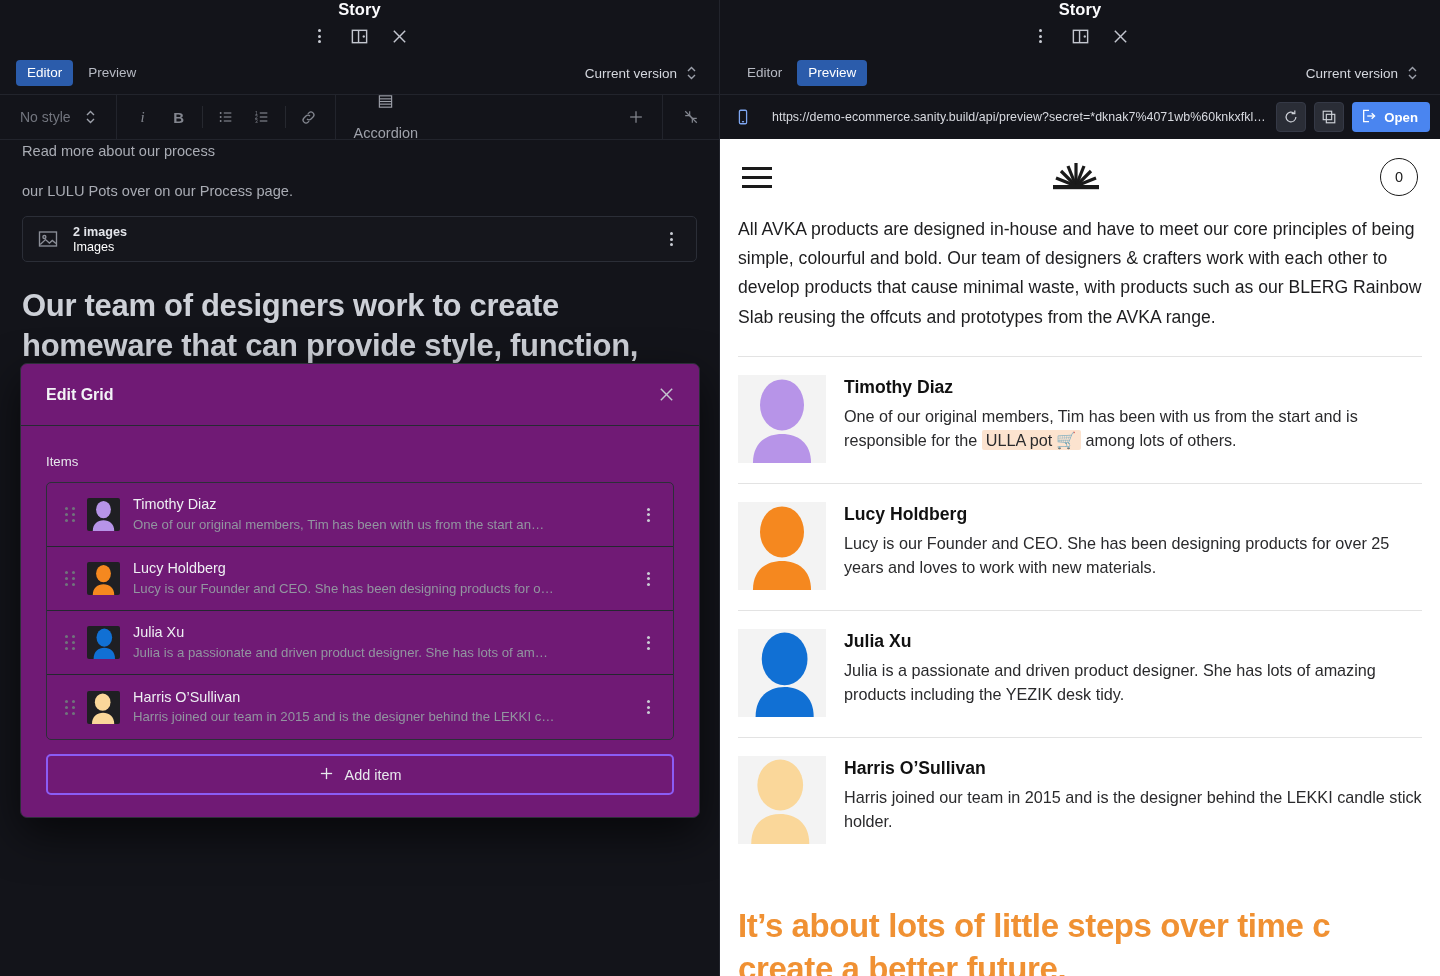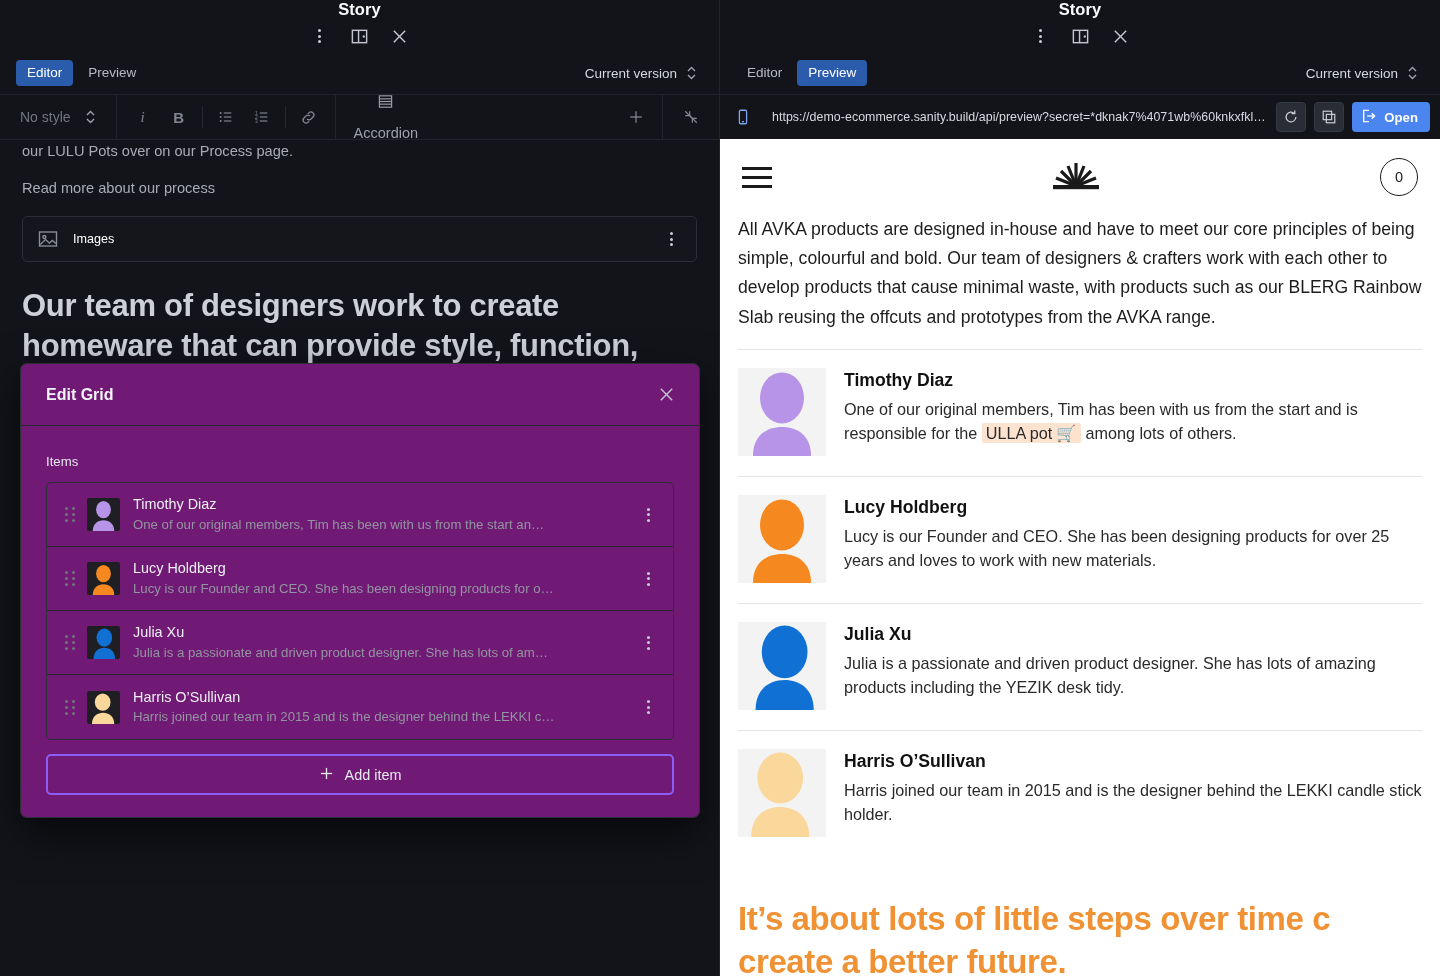--- a/index.html
+++ b/index.html
@@ -206,21 +206,21 @@
   .burger i { width: 30px; height: 3px; background: #1a1a1a; display:block; }
   .cart-badge {
     width: 38px; height: 38px; border-radius: 50%;
     border: 1.6px solid #1a1a1a; display: flex; align-items: center;
     justify-content: center; font-size: 14.5px; color: #1a1a1a;
     cursor: pointer; font-weight: 500;
   }
   .site-body { padding: 0 18px; }
   .site-p {
     font-size: 17.6px; line-height: 1.66; color: #1d1d1f;
-    margin-bottom: 17px;
+    margin-bottom: 24px;
   }
   .member {
     display: flex; gap: 18px; padding: 18px 0 20px 0;
     border-top: 1px solid #e3e3e3;
   }
   .member:first-of-type { border-top: 1px solid #e3e3e3; }
   .m-avatar {
     width: 88px; height: 88px; flex: none; background: #f3f3f3;
     display: flex; align-items: flex-end; justify-content: center; overflow: hidden;
   }
@@ -361,32 +361,33 @@
             <polyline points="7.5,2.5 7.5,7.5 2.5,7.5"></polyline>
               <line x1="15.5" y1="15.5" x2="7.5" y2="7.5"></line>
             <polyline points="10.5,15.5 10.5,10.5 15.5,10.5"></polyline>
               <line x1="2.5" y1="2.5" x2="10.5" y2="10.5"></line>
           </svg>
         </div>
       </div>
     </div>
 
     <div class="editor-body">
+      <div class="ed-p tight">Read more about our process</div>
       <div class="ed-p">our LULU Pots over on our Process page.</div>
-      <div class="ed-p tight">Read more about our process</div>
 
       <div class="obj-card">
         <span class="obj-thumb">
           <svg width="22" height="22" viewBox="0 0 22 22" fill="none" stroke="currentColor" stroke-width="1.35">
             <rect x="2.5" y="4" width="17" height="14"></rect>
               <circle cx="7.4" cy="9" r="1.5"></circle>
             <polyline points="3.2,16.4 8.5,11.6 12.4,15 15.3,12.4 19,15.6"></polyline>
           </svg>
         </span>
         <span class="obj-meta">
+          <span class="obj-t">2 images</span>
           <span class="obj-s">Images</span>
         </span>
         <span class="icon-btn" style="width:26px;height:26px;">
           <span class="dots-vert">
               <i></i>
               <i></i>
               <i></i>
             </span>
         </span>
       </div>

